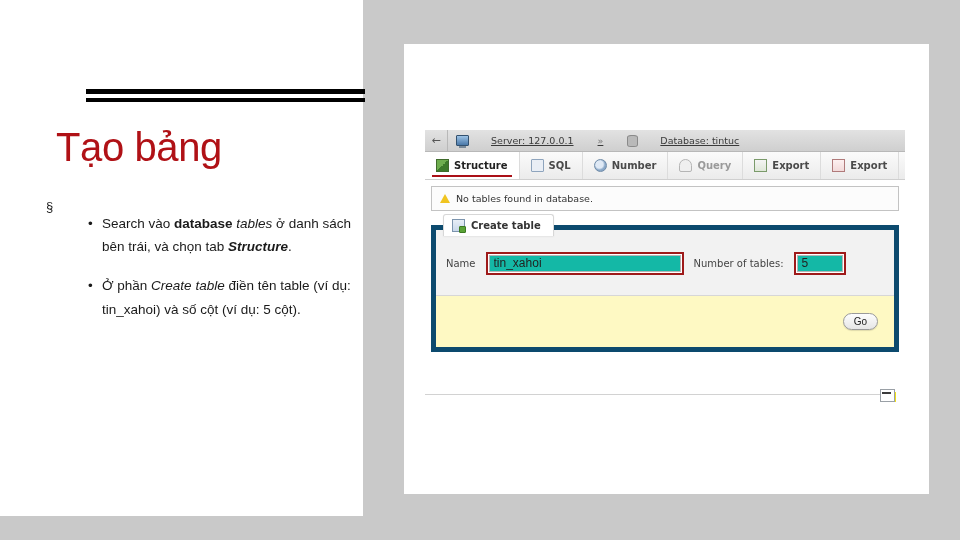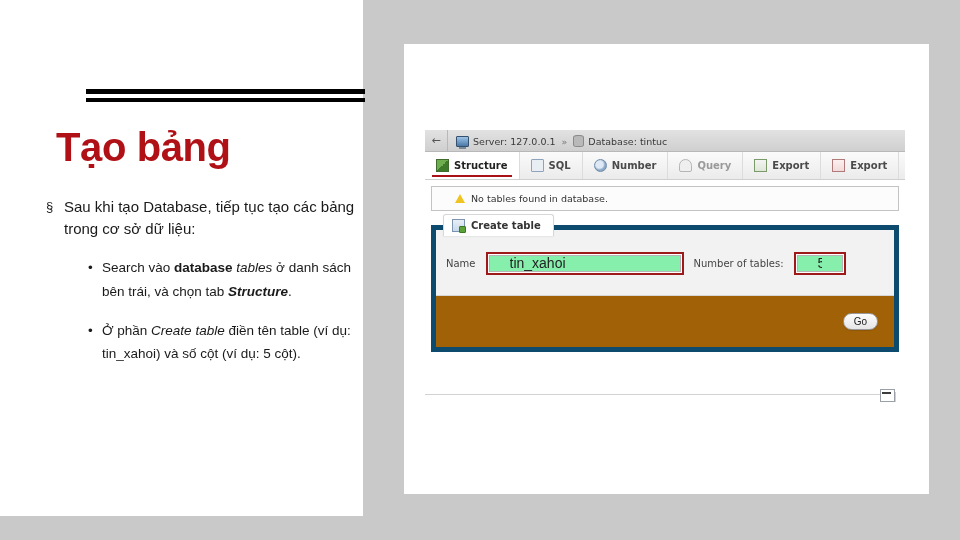--- a/index.html
+++ b/index.html
@@ -45,21 +45,21 @@
     background: #000000;
   }
   .rule.second {
     height: 4px;
     margin-top: 4px;
   }
   .slide-title {
     position: absolute;
     left: 56px; top: 125px;
     font-size: 40px;
-    font-weight: bold;
+    font-weight: normal;
     color: #b01116;
     letter-spacing: -0.4px;
     line-height: 1.1;
     white-space: nowrap;
   }
 
   
   .bullets {
     position: absolute;
     left: 46px; top: 196px;
@@ -125,24 +125,25 @@
   }
   .bc-back {
     width: 22px; height: 21px;
     display: flex; align-items: center; justify-content: center;
     border-right: 1px solid #b8b8b8;
     color: #555;
     font-size: 11px;
   }
   .bc-items {
     display: flex;
-    align-items: flex-end;
-    gap: 4px;
+    align-items: flex-start;
+    gap: 22px;
     padding-left: 8px;
     white-space: nowrap;
+    text-decoration: underline;
   }
   .bc-sep { color: #777; padding: 0 2px; }
 
   
   .ico { display: inline-block; vertical-align: middle; }
   .ico-server {
     width: 11px; height: 9px;
     background: linear-gradient(#9dc3e6, #4a78a8);
     border: 1px solid #33516f;
     border-radius: 1px;
@@ -209,21 +210,21 @@
   .ti-export { background: linear-gradient(#f4f4f4,#dfe7d8); border: 1px solid #7a9a6a; }
   .ti-import { background: linear-gradient(#fdf0f0,#f2dada); border: 1px solid #b07a7a; }
 
   
   .pma-warning {
     margin: 6px 6px 0 6px;
     height: 25px;
     display: flex;
     align-items: center;
     gap: 6px;
-    padding-left: 23px;
+    padding-left: 8px;
     box-sizing: border-box;
     background: #fcfcfc;
     border: 1px solid #c3c3c3;
     color: #333;
     font-size: 9.5px;
   }
   .ico-warn {
     width: 0; height: 0;
     border-left: 5px solid transparent;
     border-right: 5px solid transparent;
@@ -284,33 +285,33 @@
     white-space: nowrap;
   }
   .hl-red {
     border: 2px solid #9e1a1a;
     padding: 1px;
     background: #fff;
     display: inline-block;
   }
   .txt-input {
     border: 1px solid #b5b5b5;
-    background: #86efac;
+    background: #14b8a6;
     height: 17px;
     line-height: 17px;
-    padding: 0 20px;
-    font-size: 14px;
+    padding: 0 4px;
+    font-size: 12px;
     color: #222;
     box-sizing: border-box;
   }
   .in-name { width: 192px; }
   .in-cols { width: 46px; }
   .fs-footer {
     border-top: 1px solid #d7d7d7;
-    background: #a16207;
+    background: #fef9c3;
     height: 52px;
     display: flex;
     align-items: center;
     justify-content: flex-end;
     padding-right: 16px;
     box-sizing: border-box;
   }
   .btn-go {
     background: linear-gradient(#fdfdfd, #e6e6e6);
     border: 1px solid #9a9a9a;
@@ -367,21 +368,20 @@
     <div class="rule"></div>
     <div class="rule second"></div>
   </div>
 
   <div class="slide-title">Tạo bảng</div>
 
   <div class="bullets">
 
     <div class="lvl1">
       <span class="marker">§</span>
-      <span>Sau khi tạo Database, tiếp tục tạo các bảng trong cơ sở dữ liệu:</span>
     </div>
 
     <div class="lvl2-wrap">
 
       <div class="lvl2">
         <span class="marker">•</span>
         <span>Search vào </span><span class="b">database </span><span class="i">tables</span><span> ở danh sách bên trái, và chọn tab </span><span class="bi">Structure</span><span>.</span>
       </div>
 
       <div class="lvl2">

